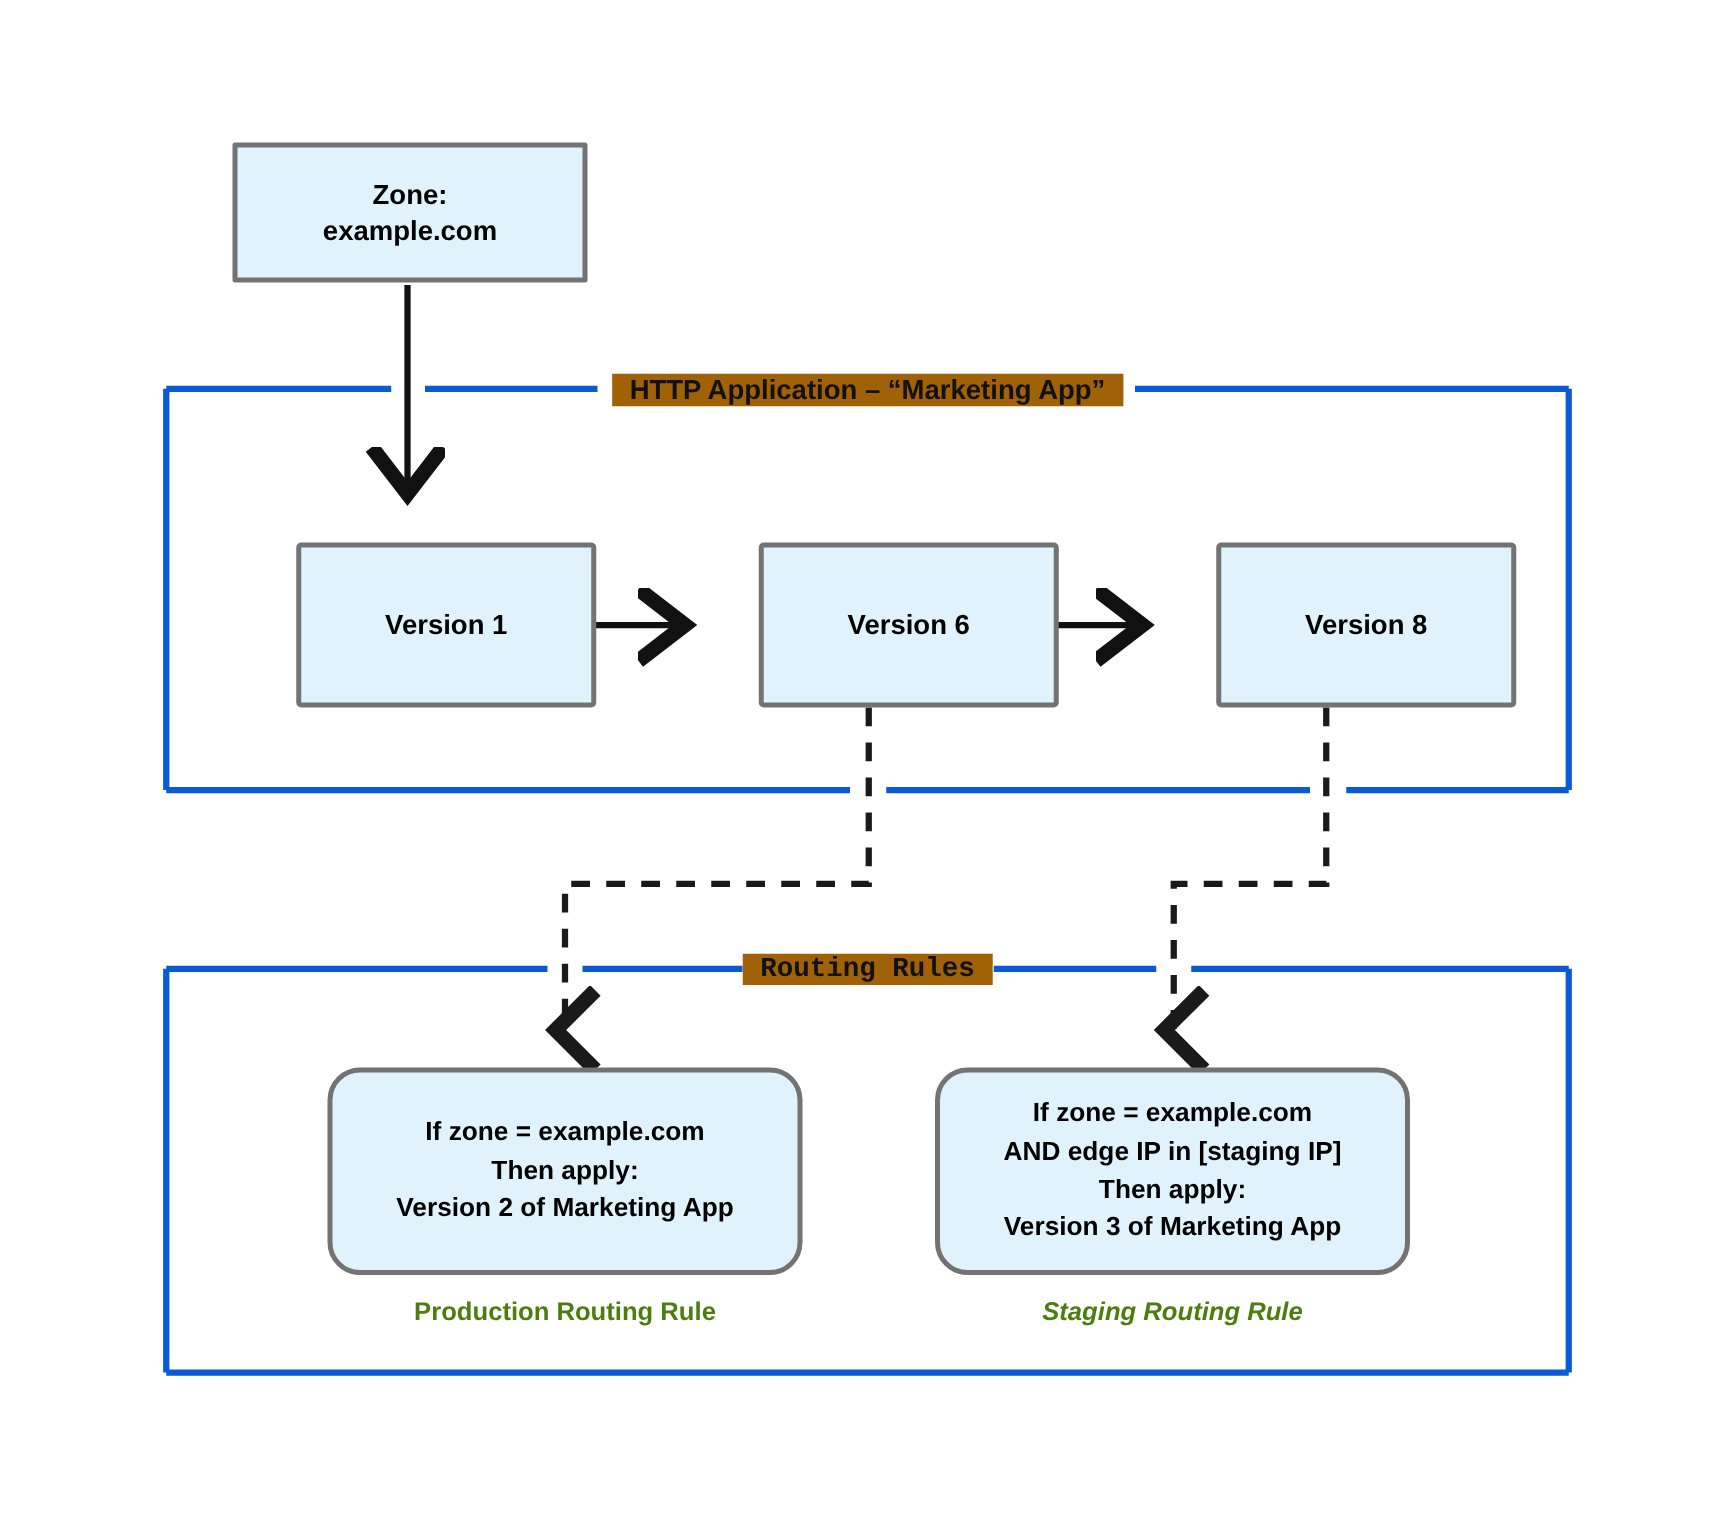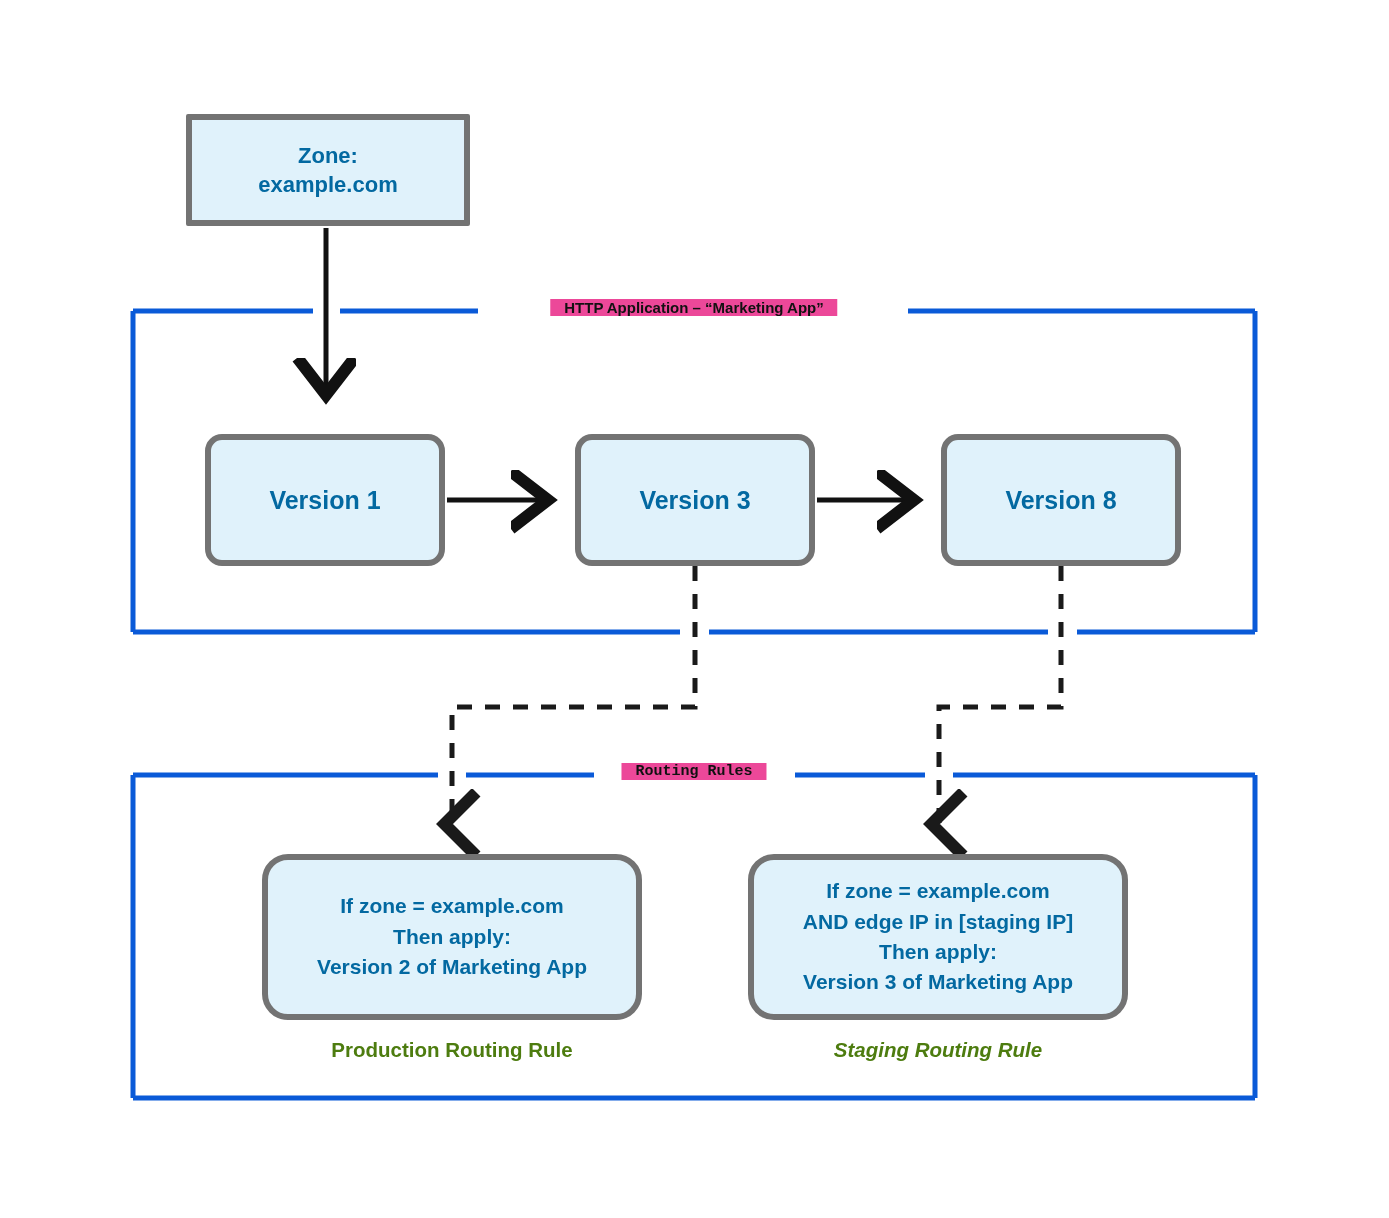--- a/index.html
+++ b/index.html
@@ -22,65 +22,66 @@
     position: absolute;
     left: 0;
     top: 0;
     width: 1389px;
     height: 1218px;
   }
   .node {
     position: absolute;
     box-sizing: border-box;
     background: #e0f2fb;
-    border: 6px solid #737373;
+    border: 4px solid #737373;
     display: flex;
     align-items: center;
     justify-content: center;
     text-align: center;
-    color: #0369a1;
+    color: #000000;
     font-weight: bold;
     line-height: 1.32;
     white-space: pre-line;
   }
   #zone-box {
     left: 186px;
     top: 114px;
     width: 284px;
     height: 112px;
     border-radius: 2px;
     font-size: 22px;
   }
   .version-box {
     width: 240px;
     height: 132px;
-    border-radius: 17px;
-    font-size: 25px;
+    border-radius: 4px;
+    font-size: 22px;
+    margin-left: 32px;
   }
   #version-1-box { left: 205px; top: 434px; }
   #version-2-box { left: 575px; top: 434px; }
   #version-3-box { left: 941px; top: 434px; }
 
   .rule-box {
     width: 380px;
     height: 166px;
     border-radius: 26px;
     font-size: 21px;
     line-height: 1.45;
     padding: 0 10px;
   }
   #production-rule-box { left: 262px; top: 854px; }
   #staging-rule-box { left: 748px; top: 854px; }
 
   .group-title {
     position: absolute;
-    font-size: 15px;
+    font-size: 22px;
     font-weight: bold;
     color: #111111;
-    background: #ec4899;
+    background: #a16207;
     padding: 0 14px;
     white-space: nowrap;
     transform: translateX(-50%);
   }
   #http-app-title { left: 694px; top: 299px; }
   #routing-rules-title { left: 694px; top: 763px; font-family: Liberation Mono, monospace; }
 
   .caption {
     position: absolute;
     font-size: 20.5px;
@@ -139,21 +140,21 @@
     <path d="M1061,566 L1061,707 L939,707 L939,824" fill="none" stroke="#1a1a1a" stroke-width="5" stroke-dasharray="15,13" stroke-linecap="butt" marker-end="url(#dashed-arrowhead)"></path>
   </svg>
 
   <div class="node" id="zone-box">Zone:
 example.com</div>
 
   <div class="group-title" id="http-app-title">HTTP Application – “Marketing App”</div>
 
   <div class="node version-box" id="version-1-box">Version 1</div>
 
-  <div class="node version-box" id="version-2-box">Version 3</div>
+  <div class="node version-box" id="version-2-box">Version 6</div>
 
   <div class="node version-box" id="version-3-box">Version 8</div>
 
   <div class="group-title" id="routing-rules-title">Routing Rules</div>
 
   <div class="node rule-box" id="production-rule-box">If zone = example.com
 Then apply:
 Version 2 of Marketing App</div>
 
   <div class="caption" id="production-caption">Production Routing Rule</div>

